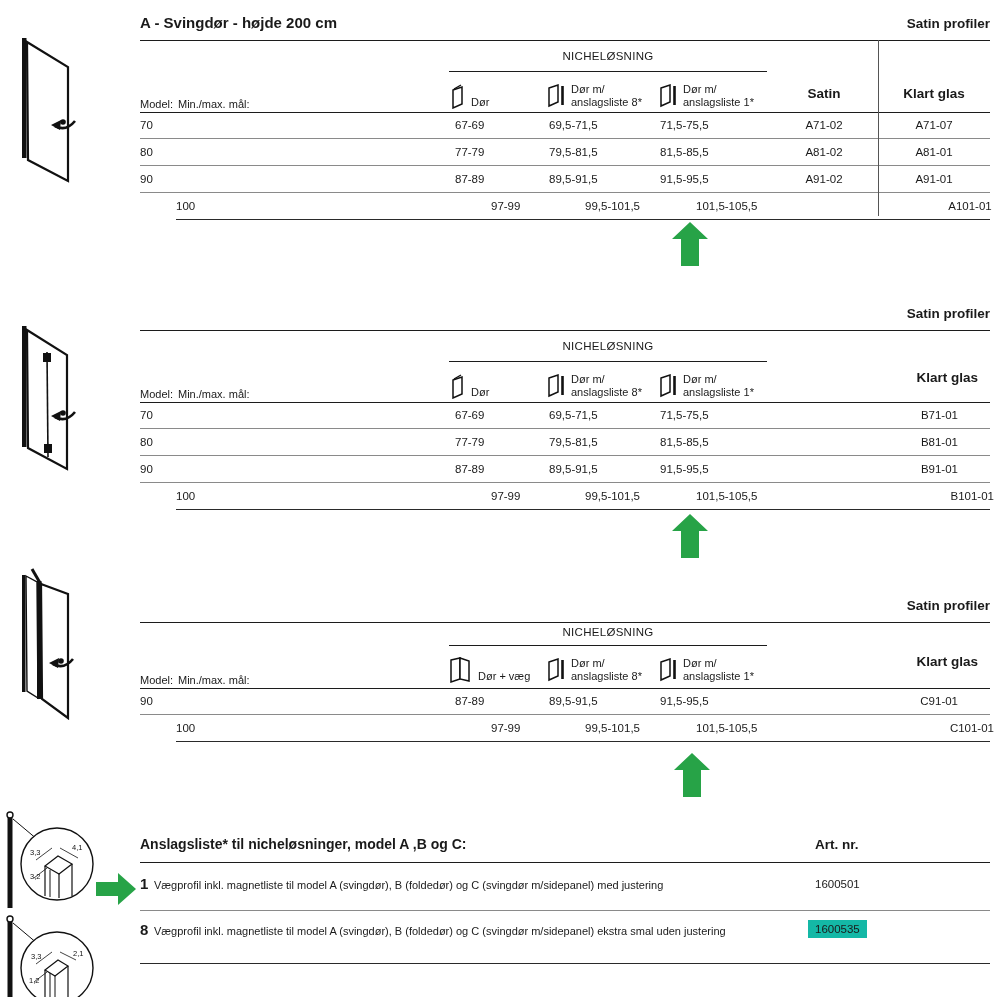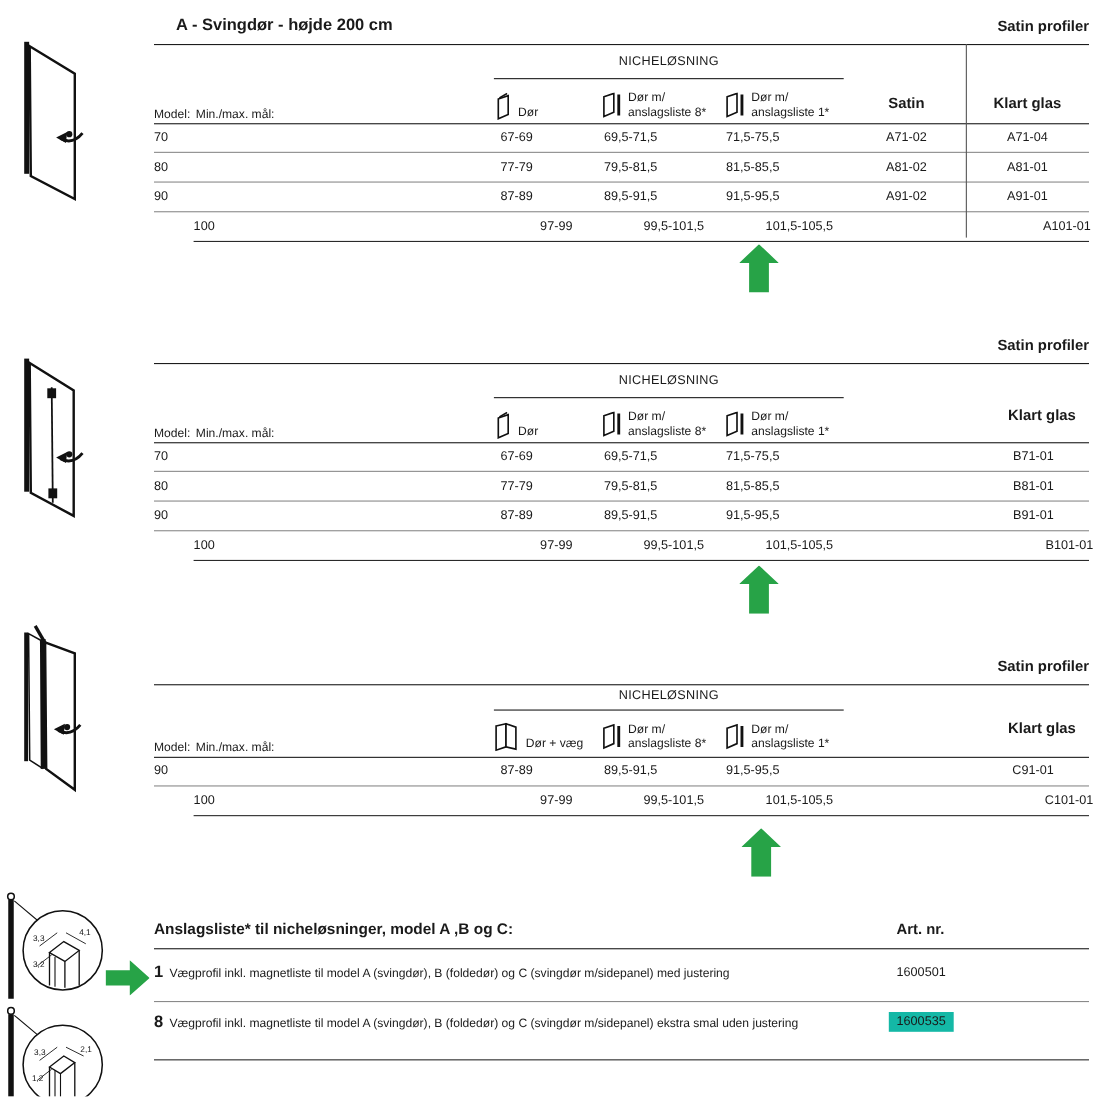--- a/index.html
+++ b/index.html
@@ -3,21 +3,21 @@
 <meta charset="utf-8">
 <style>
   html,body{margin:0;padding:0;background:#fff;}
   .page{
     position:relative;width:1001px;height:997px;background:#fff;overflow:hidden;
     font-family:"Liberation Sans", sans-serif;color:#1a1a1a;
   }
   .abs{position:absolute;}
   
   .tblock{position:absolute;left:140px;width:850px;}
-  .t-title{position:absolute;left:0;top:0;font-size:15px;font-weight:bold;white-space:nowrap;margin-left:20px;}
+  .t-title{position:absolute;left:0;top:0;font-size:15px;font-weight:bold;white-space:nowrap;}
   .t-profiles{position:absolute;right:0;top:2px;font-size:13.5px;font-weight:bold;}
   .rule{position:absolute;left:0;width:850px;height:0;border-top:1.6px solid #1c1c1c;}
   .rule.top{top:26px;}
   .niche{position:absolute;left:309px;width:318px;top:36px;height:21px;
     border-bottom:1.4px solid #1c1c1c;text-align:center;font-size:11.5px;letter-spacing:.3px;}
   .hcols{position:absolute;left:0;top:62px;height:36px;width:850px;}
   .hcol{position:absolute;bottom:3px;display:flex;align-items:flex-end;gap:5px;}
   .hcol .lbl{font-size:11px;line-height:1.18;white-space:nowrap;}
   .glas{position:absolute;font-size:13.5px;font-weight:bold;}
   .glas.center{text-align:center;}
@@ -169,21 +169,21 @@
     <div class="modelrow" style="left:38px">Min./max. mål:</div>
     <div class="hrule"></div>
     <div class="rows">
 
         <div class="trow gridA">
           <div class="cell">70</div>
           <div class="cell">67-69</div>
           <div class="cell">69,5-71,5</div>
           <div class="cell">71,5-75,5</div>
           <div class="cell center">A71-02</div>
-          <div class="cell center">A71-04</div>
+          <div class="cell center">A71-07</div>
         </div>
 
         <div class="trow gridA">
           <div class="cell">80</div>
           <div class="cell">77-79</div>
           <div class="cell">79,5-81,5</div>
           <div class="cell">81,5-85,5</div>
           <div class="cell center">A81-02</div>
           <div class="cell center">A81-01</div>
         </div>

